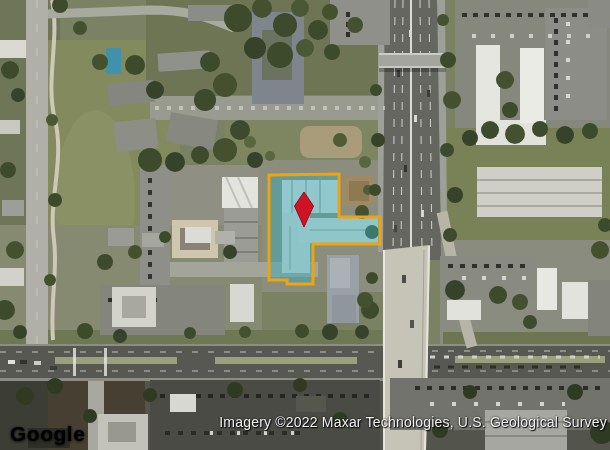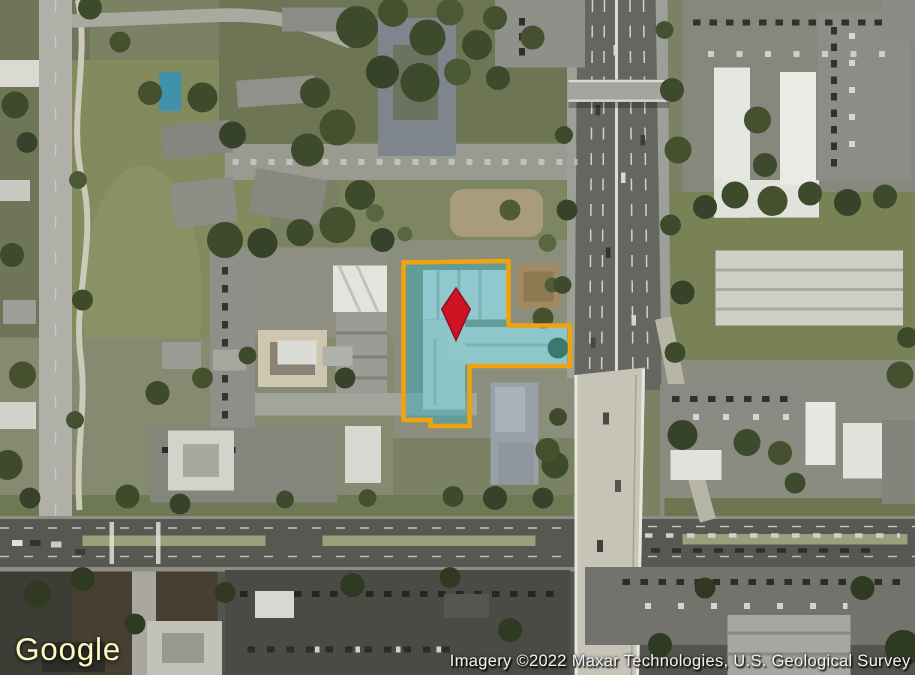--- a/index.html
+++ b/index.html
@@ -3,27 +3,27 @@
 <meta charset="utf-8">
 <style>
   html,body{margin:0;padding:0;background:#222;}
   .viewport{
     position:relative;width:610px;height:450px;overflow:hidden;
     font-family:"Liberation Sans", sans-serif;background:#7b8163;
   }
   .viewport svg{position:absolute;top:0;left:0;display:block;}
   .logo{
     position:absolute;left:10px;bottom:4px;z-index:30;
-    color:#fef9c3;font-size:21px;font-weight:normal;letter-spacing:.5px;
+    color:#000000;font-size:21px;font-weight:bold;letter-spacing:.5px;
     text-shadow:0 1px 3px rgba(0,0,0,.65), 0 0 2px rgba(0,0,0,.5);
     cursor:pointer;user-select:none;
   }
   .attribution{
-    position:absolute;right:3px;bottom:3px;z-index:30;
-    color:#f1f1f1;font-size:11px;letter-spacing:.2px;
+    position:absolute;right:3px;bottom:20px;z-index:30;
+    color:#f1f1f1;font-size:14px;letter-spacing:.2px;
     text-shadow:0 0 2px #000, 1px 1px 1px rgba(0,0,0,.9);
     white-space:nowrap;
   }
   .parcel-poly{fill:rgba(47,172,189,.44);stroke:#f0a30c;stroke-width:3;stroke-linejoin:miter;}
   .marker-poly{fill:#d01225;stroke:#93101c;stroke-width:1;}
 </style>
 </head>
 <body>
 
 <div class="viewport">

